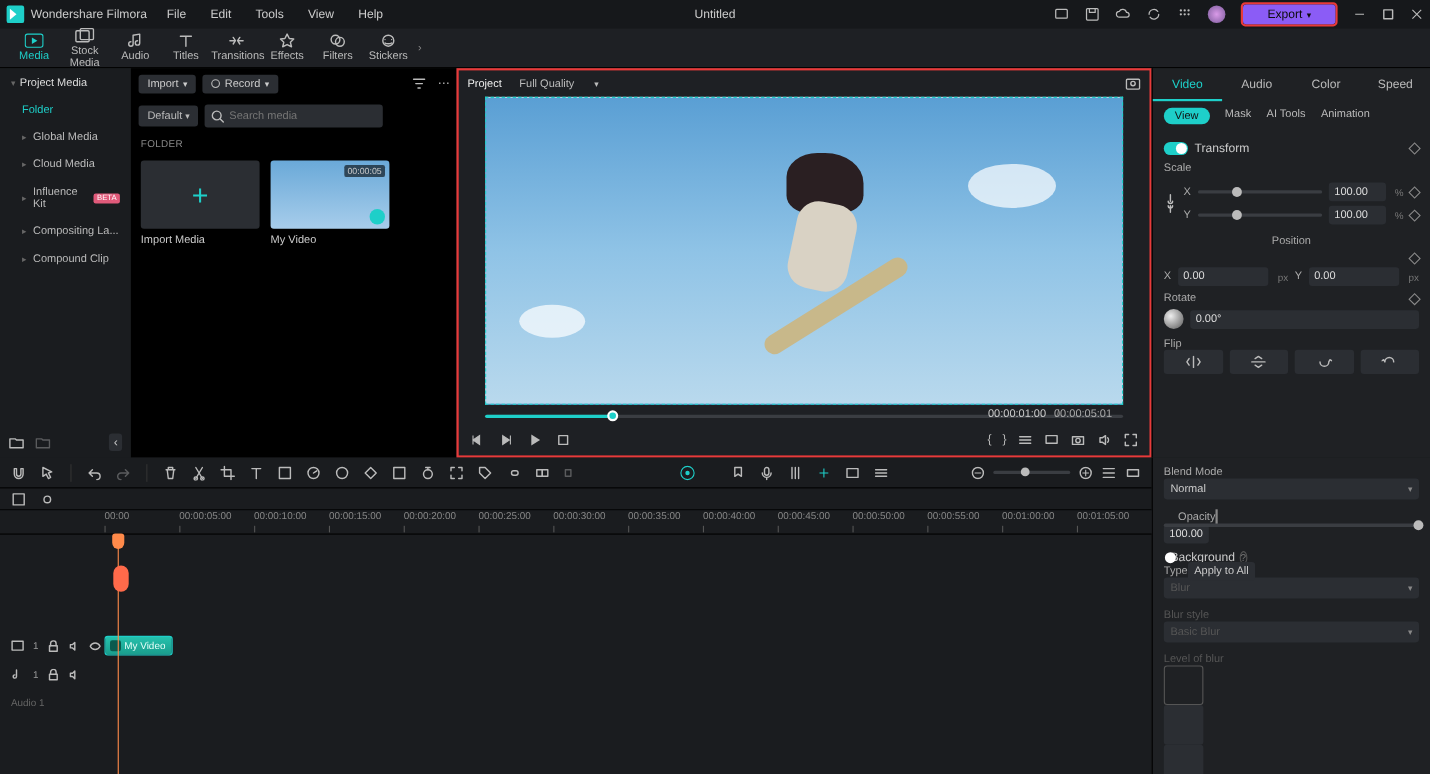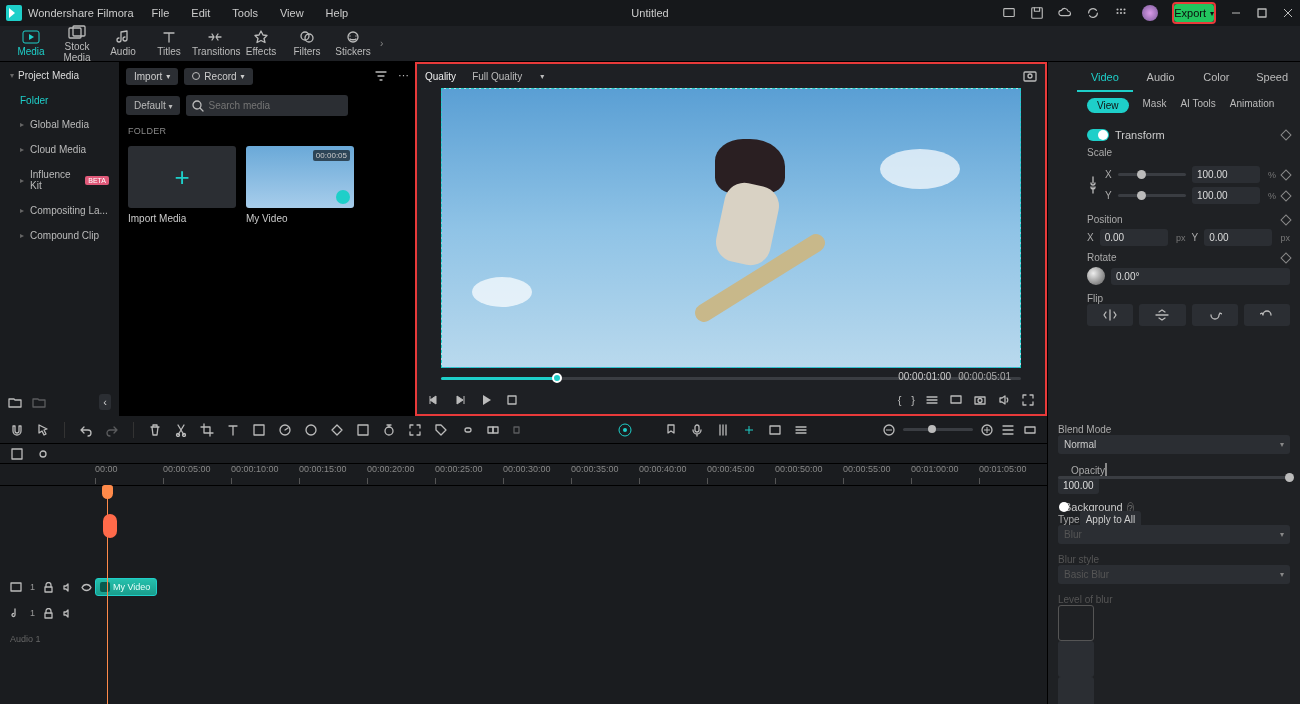--- a/index.html
+++ b/index.html
@@ -7,21 +7,21 @@
 .titlebar { height:26px; background:#16181b; display:flex; align-items:center; padding:0 6px; }
 .titlebar .logo { width:16px; height:16px; background:#1ecfc9; border-radius:2px; margin-right:6px; position:relative; }
 .titlebar .logo::after{content:"";position:absolute;left:3px;top:3px;border-left:6px solid #fff;border-top:5px solid transparent;border-bottom:5px solid transparent;}
 .titlebar .brand { font-size:11px; color:#ccc; margin-right:18px; }
 .titlebar .menu { display:flex; gap:22px; }
 .titlebar .menu span { cursor:pointer; }
 .titlebar .doc { position:absolute; left:50%; transform:translateX(-50%); color:#ccc; }
 .titlebar .right { margin-left:auto; display:flex; align-items:center; gap:14px; }
 .titlebar .ic { width:14px; height:14px; display:inline-block; }
 .export { border:2px solid #e83a3a; border-radius:4px; padding:0; }
-.export-inner { background:#22c55e; color:#0c0c0c; padding:3px 0; border-radius:3px; font-size:11px; display:flex; align-items:center; gap:4px;justify-content:space-between; }
+.export-inner { background:#8b5cf6; color:#0c0c0c; padding:3px 22px; border-radius:3px; font-size:11px; display:flex; align-items:center; gap:4px;justify-content:space-between; }
 .winbtn { width:12px; height:12px; }
 .toolstrip { height:36px; background:#1e2024; display:flex; align-items:center; padding:0 8px; border-bottom:1px solid #000; }
 .tool { width:46px; text-align:center; font-size:10px; color:#bbb; cursor:pointer; }
 .tool.active { color:#1ecfc9; }
 .tool .ti { display:block; margin:0 auto 2px; }
 .main { display:flex; height:354px; }
 .leftcol { width:120px; background:#1a1c1f; border-right:1px solid #000; display:flex; flex-direction:column; }
 .leftcol .hdr { padding:8px 10px; font-size:10px; color:#ddd; display:flex; align-items:center; gap:4px; }
 .leftcol .folderrow { padding:6px 20px; font-size:10px; color:#1ecfc9; }
 .leftcol .item { padding:7px 10px 7px 20px; font-size:10px; color:#bbb; display:flex; align-items:center; gap:4px; }
@@ -56,39 +56,39 @@
 .skater .board{position:absolute;left:0;top:130px;width:150px;height:18px;background:#c8b88a;border-radius:10px;transform:rotate(-32deg);}
 .cloud{position:absolute;background:rgba(255,255,255,.7);border-radius:50%;}
 .c1{right:60px;top:60px;width:80px;height:40px;}
 .c2{left:30px;bottom:60px;width:60px;height:30px;}
 .player .prog { height:18px; margin:0 24px; position:relative;}
 .player .prog .track{height:3px;background:#3a3d42;border-radius:2px;position:absolute;top:9px;left:0;right:0;}
 .player .prog .fill{height:3px;background:#1ecfc9;border-radius:2px;position:absolute;top:9px;left:0;width:20%;}
 .player .prog .knob{width:10px;height:10px;border-radius:50%;background:#1ecfc9;border:2px solid #fff;position:absolute;top:5px;left:19.2%;}
 .player .ctrl { height:28px; display:flex; align-items:center; padding:0 10px; gap:12px; }
 .player .ctrl .rt{display:flex;gap:10px;align-items:center;}
-.props { width:253px; background:#1f2124; border-left:1px solid #000; display:flex; flex-direction:column;padding-left:29px; }
+.props { width:253px; background:#1f2124; border-left:1px solid #000; display:flex; flex-direction:column; }
 .props .tabs { display:flex; height:30px; }
 .props .tabs div { flex:1; text-align:center; line-height:30px; font-size:11px; color:#bbb; cursor:pointer;}
 .props .tabs .on { color:#1ecfc9; border-bottom:2px solid #1ecfc9;}
 .props .subtabs { display:flex; gap:14px; padding:6px 10px;}
 .props .subtabs span{font-size:10px;color:#bbb;cursor:pointer;}
 .props .subtabs .on{background:#1ecfc9;color:#111;border-radius:10px;padding:2px 10px;}
 .props .panel { padding:4px 10px 8px; overflow-y:auto; flex:1;}
 .props .row { display:flex; align-items:center; margin:4px 0; gap:6px;}
 .props .sect { display:flex; align-items:center; padding:6px 0; font-size:11px;justify-content:flex-end;}
 .toggle{width:22px;height:12px;background:#1ecfc9;border-radius:6px;position:relative;margin-right:6px;}
 .toggle::after{content:"";position:absolute;right:1px;top:1px;width:10px;height:10px;background:#fff;border-radius:50%;}
 .toggle.off{background:#555;}
 .toggle.off::after{left:1px;right:auto;}
 .diamond{width:8px;height:8px;border:1px solid #888;transform:rotate(45deg);margin-left:auto;}
 .lbl{font-size:10px;color:#aaa;}
 .sldr{flex:1;height:3px;background:#3a3d42;border-radius:2px;position:relative;}
 .sldr .k{position:absolute;top:-3px;width:9px;height:9px;border-radius:50%;background:#bbb;}
-.numbox{width:68px;background:#2b2e33;border-radius:3px;padding:3px 5px;font-size:10px;color:#ddd;text-align:left;}
+.numbox{width:52px;background:#2b2e33;border-radius:3px;padding:3px 5px;font-size:10px;color:#ddd;text-align:left;}
 .unit{font-size:9px;color:#777;margin-left:2px;}
 .select{background:#2b2e33;border-radius:3px;padding:4px 6px;font-size:10px;color:#ccc;flex:1;display:flex;align-items:center;}
 .select .ar{margin-left:auto;font-size:8px;color:#888;}
 .flipbtns{display:flex;gap:6px;}
 .flipbtns div{flex:1;height:22px;background:#2b2e33;border-radius:3px;display:flex;align-items:center;justify-content:center;}
 .rotknob{width:18px;height:18px;border-radius:50%;background:radial-gradient(circle at 35% 35%,#eee,#555);}
 .btn{background:#2b2e33;border-radius:3px;padding:5px 10px;font-size:10px;color:#ccc;text-align:center;}
 .disabled{color:#555;}
 .timeline { height:288px; background:#1a1c1f; display:flex; flex-direction:column;}
 .tl-tools{height:28px;display:flex;align-items:center;padding:0 10px;gap:12px;border-bottom:1px solid #000;}
@@ -282,21 +282,21 @@
           <span class="dur">00:00:05</span>
           <span class="check"></span>
         </div>
         <div class="cap">My Video</div>
       </div>
     </div>
   </div>
 
   <div class="player">
     <div class="pbar">
-      <span style="color:#eee;">Quality</span>
+      <span style="color:#eee;">Project</span>
       <span class="qual">
             <span>Full Quality</span>
             <span style="font-size:8px;">▾</span>
           </span>
       <svg class="snap" width="14" height="14" viewBox="0 0 14 14">
             <rect class="ic-stroke" x="1" y="3" width="12" height="9" rx="1"></rect>
             <circle class="ic-stroke" cx="7" cy="7" r="2"></circle>
           </svg>
     </div>
     <div class="view">
@@ -390,21 +390,21 @@
                 <span class="lbl">Y</span>
                 <div class="sldr">
                   <span class="k" style="left:28%;"></span>
                 </div>
                 <span class="numbox">100.00</span>
                 <span class="unit">%</span>
                 <span class="diamond"></span>
               </div>
         </div>
       </div>
-      <div class="row" style="margin-top:6px;">
+      <div class="row" style="margin-top:6px;flex-direction:column;">
             <span class="lbl">Position</span>
             <span class="diamond" style="margin-left:auto"></span>
           </div>
       <div class="row">
         <span class="lbl">X</span>
             <span class="numbox" style="flex:1">0.00</span>
             <span class="unit">px</span>
         <span class="lbl">Y</span>
             <span class="numbox" style="flex:1">0.00</span>
             <span class="unit">px</span>

